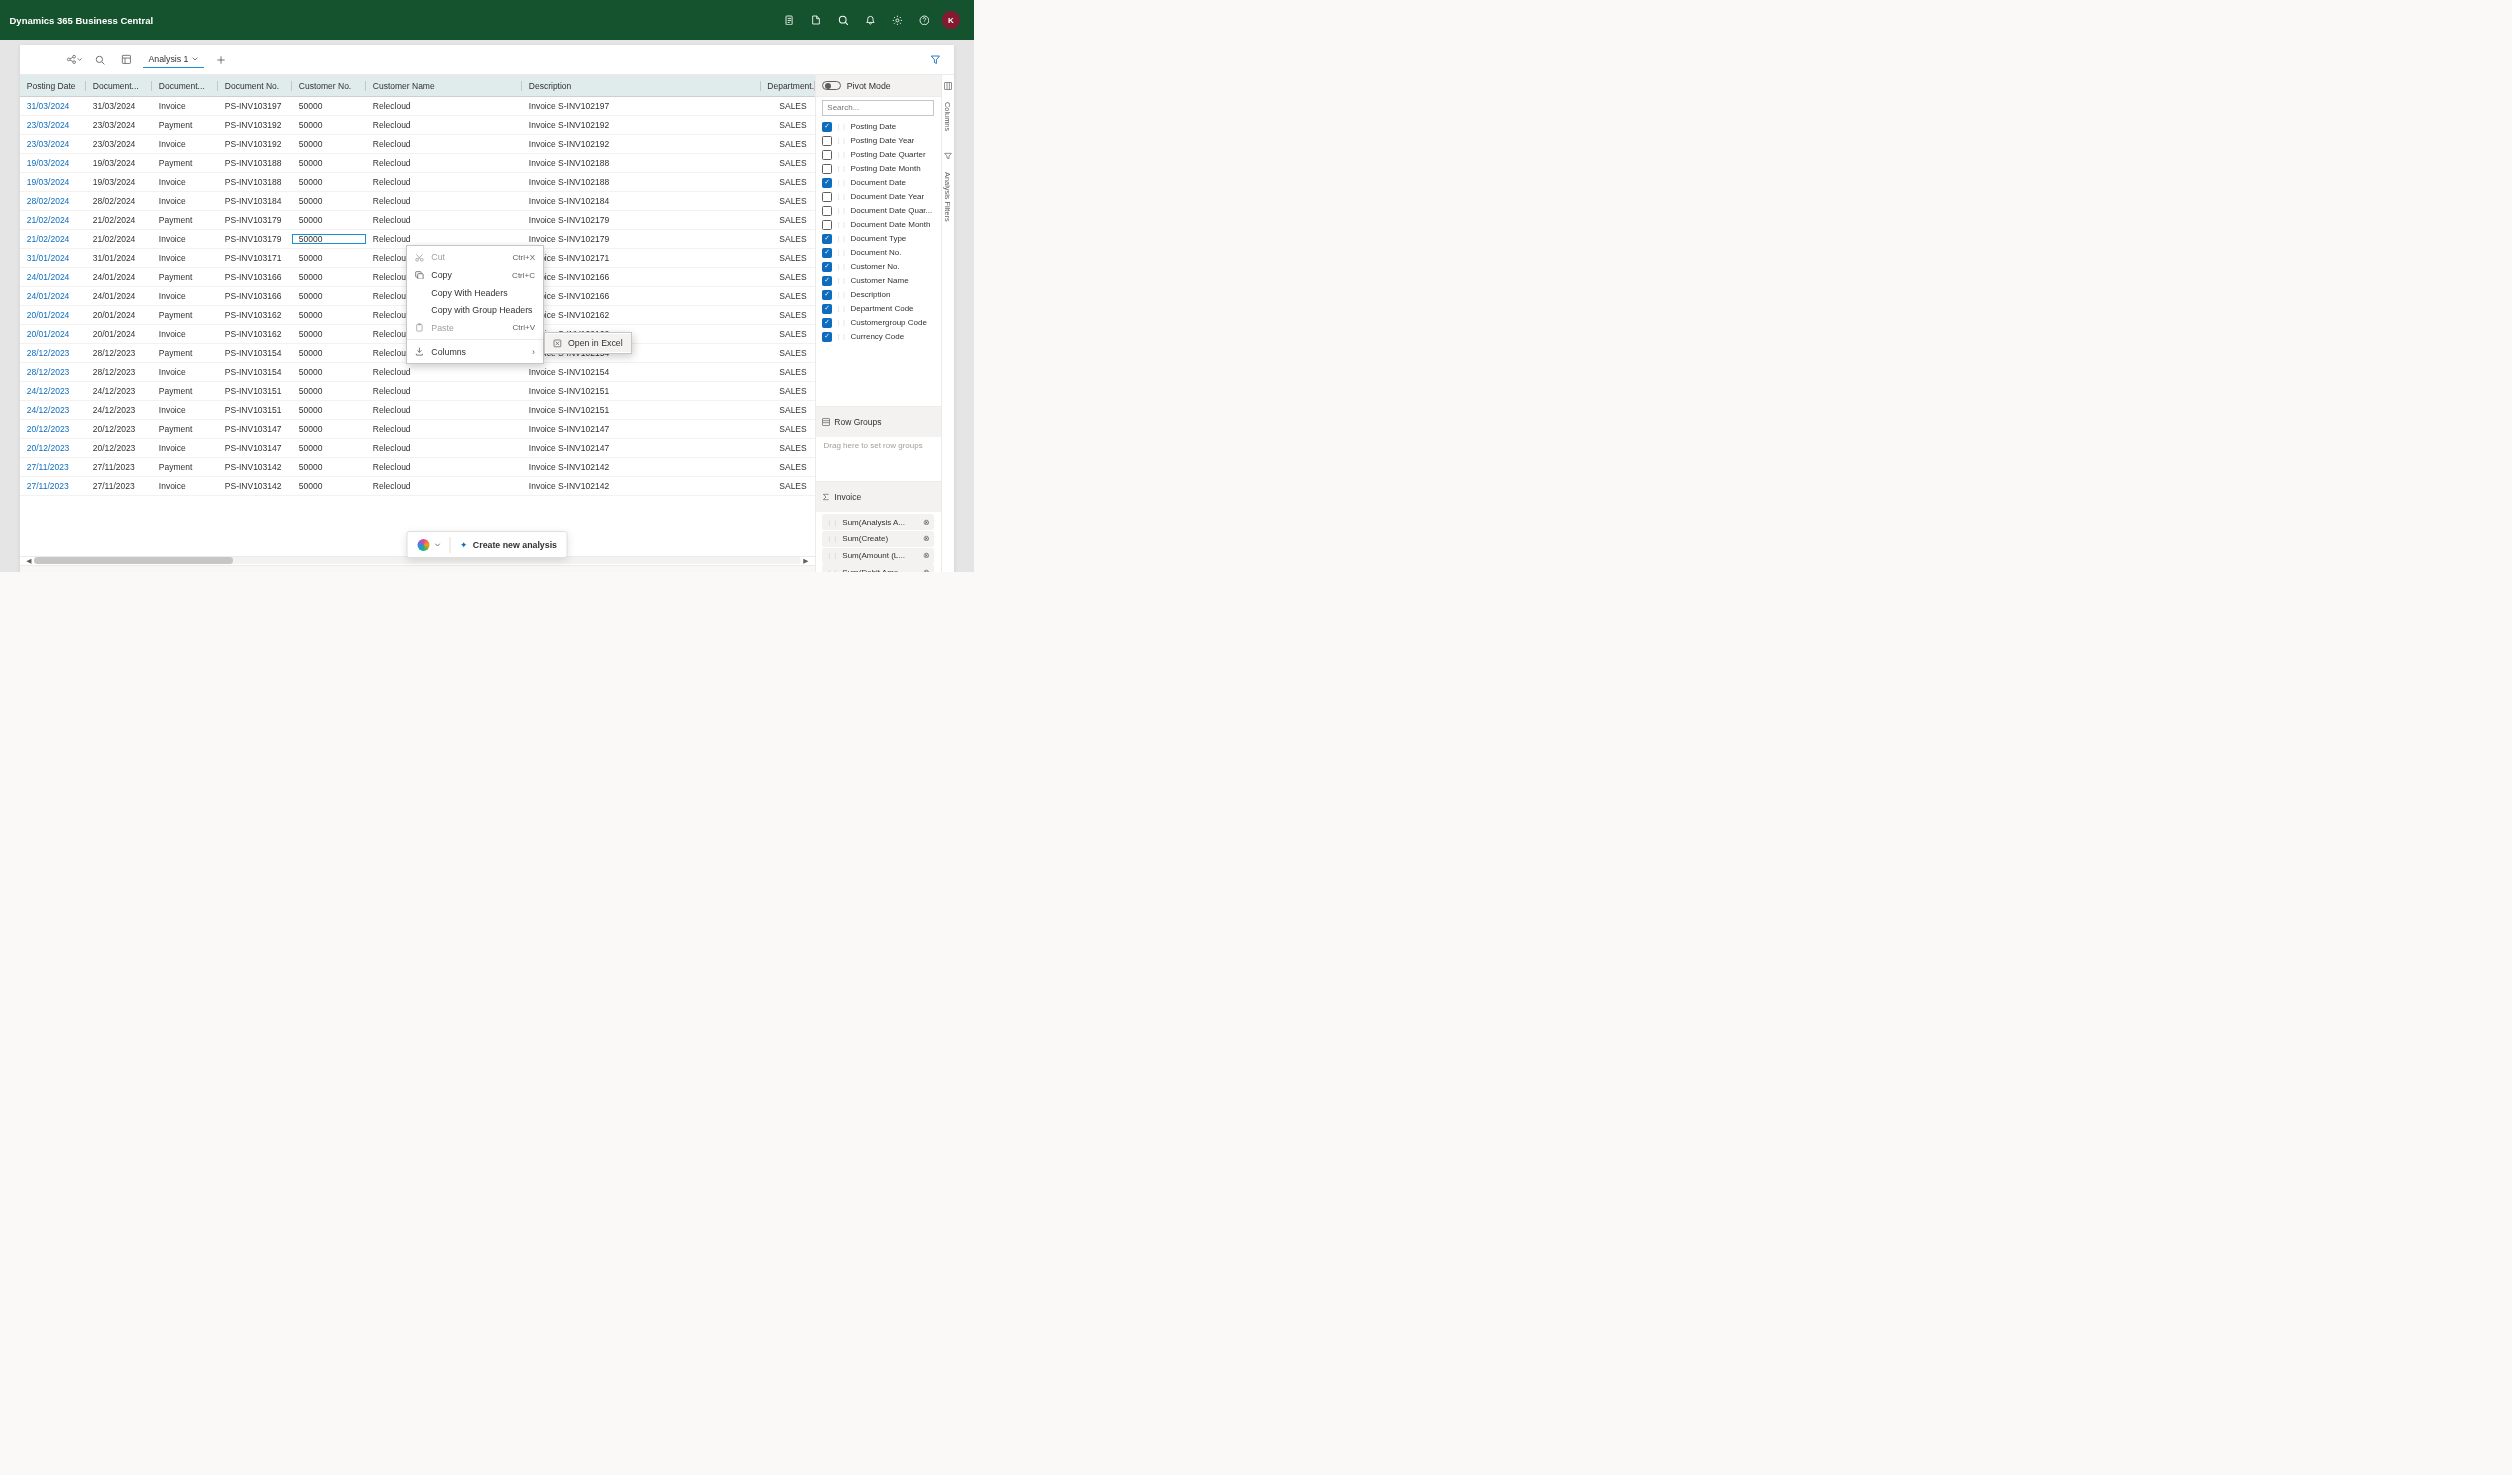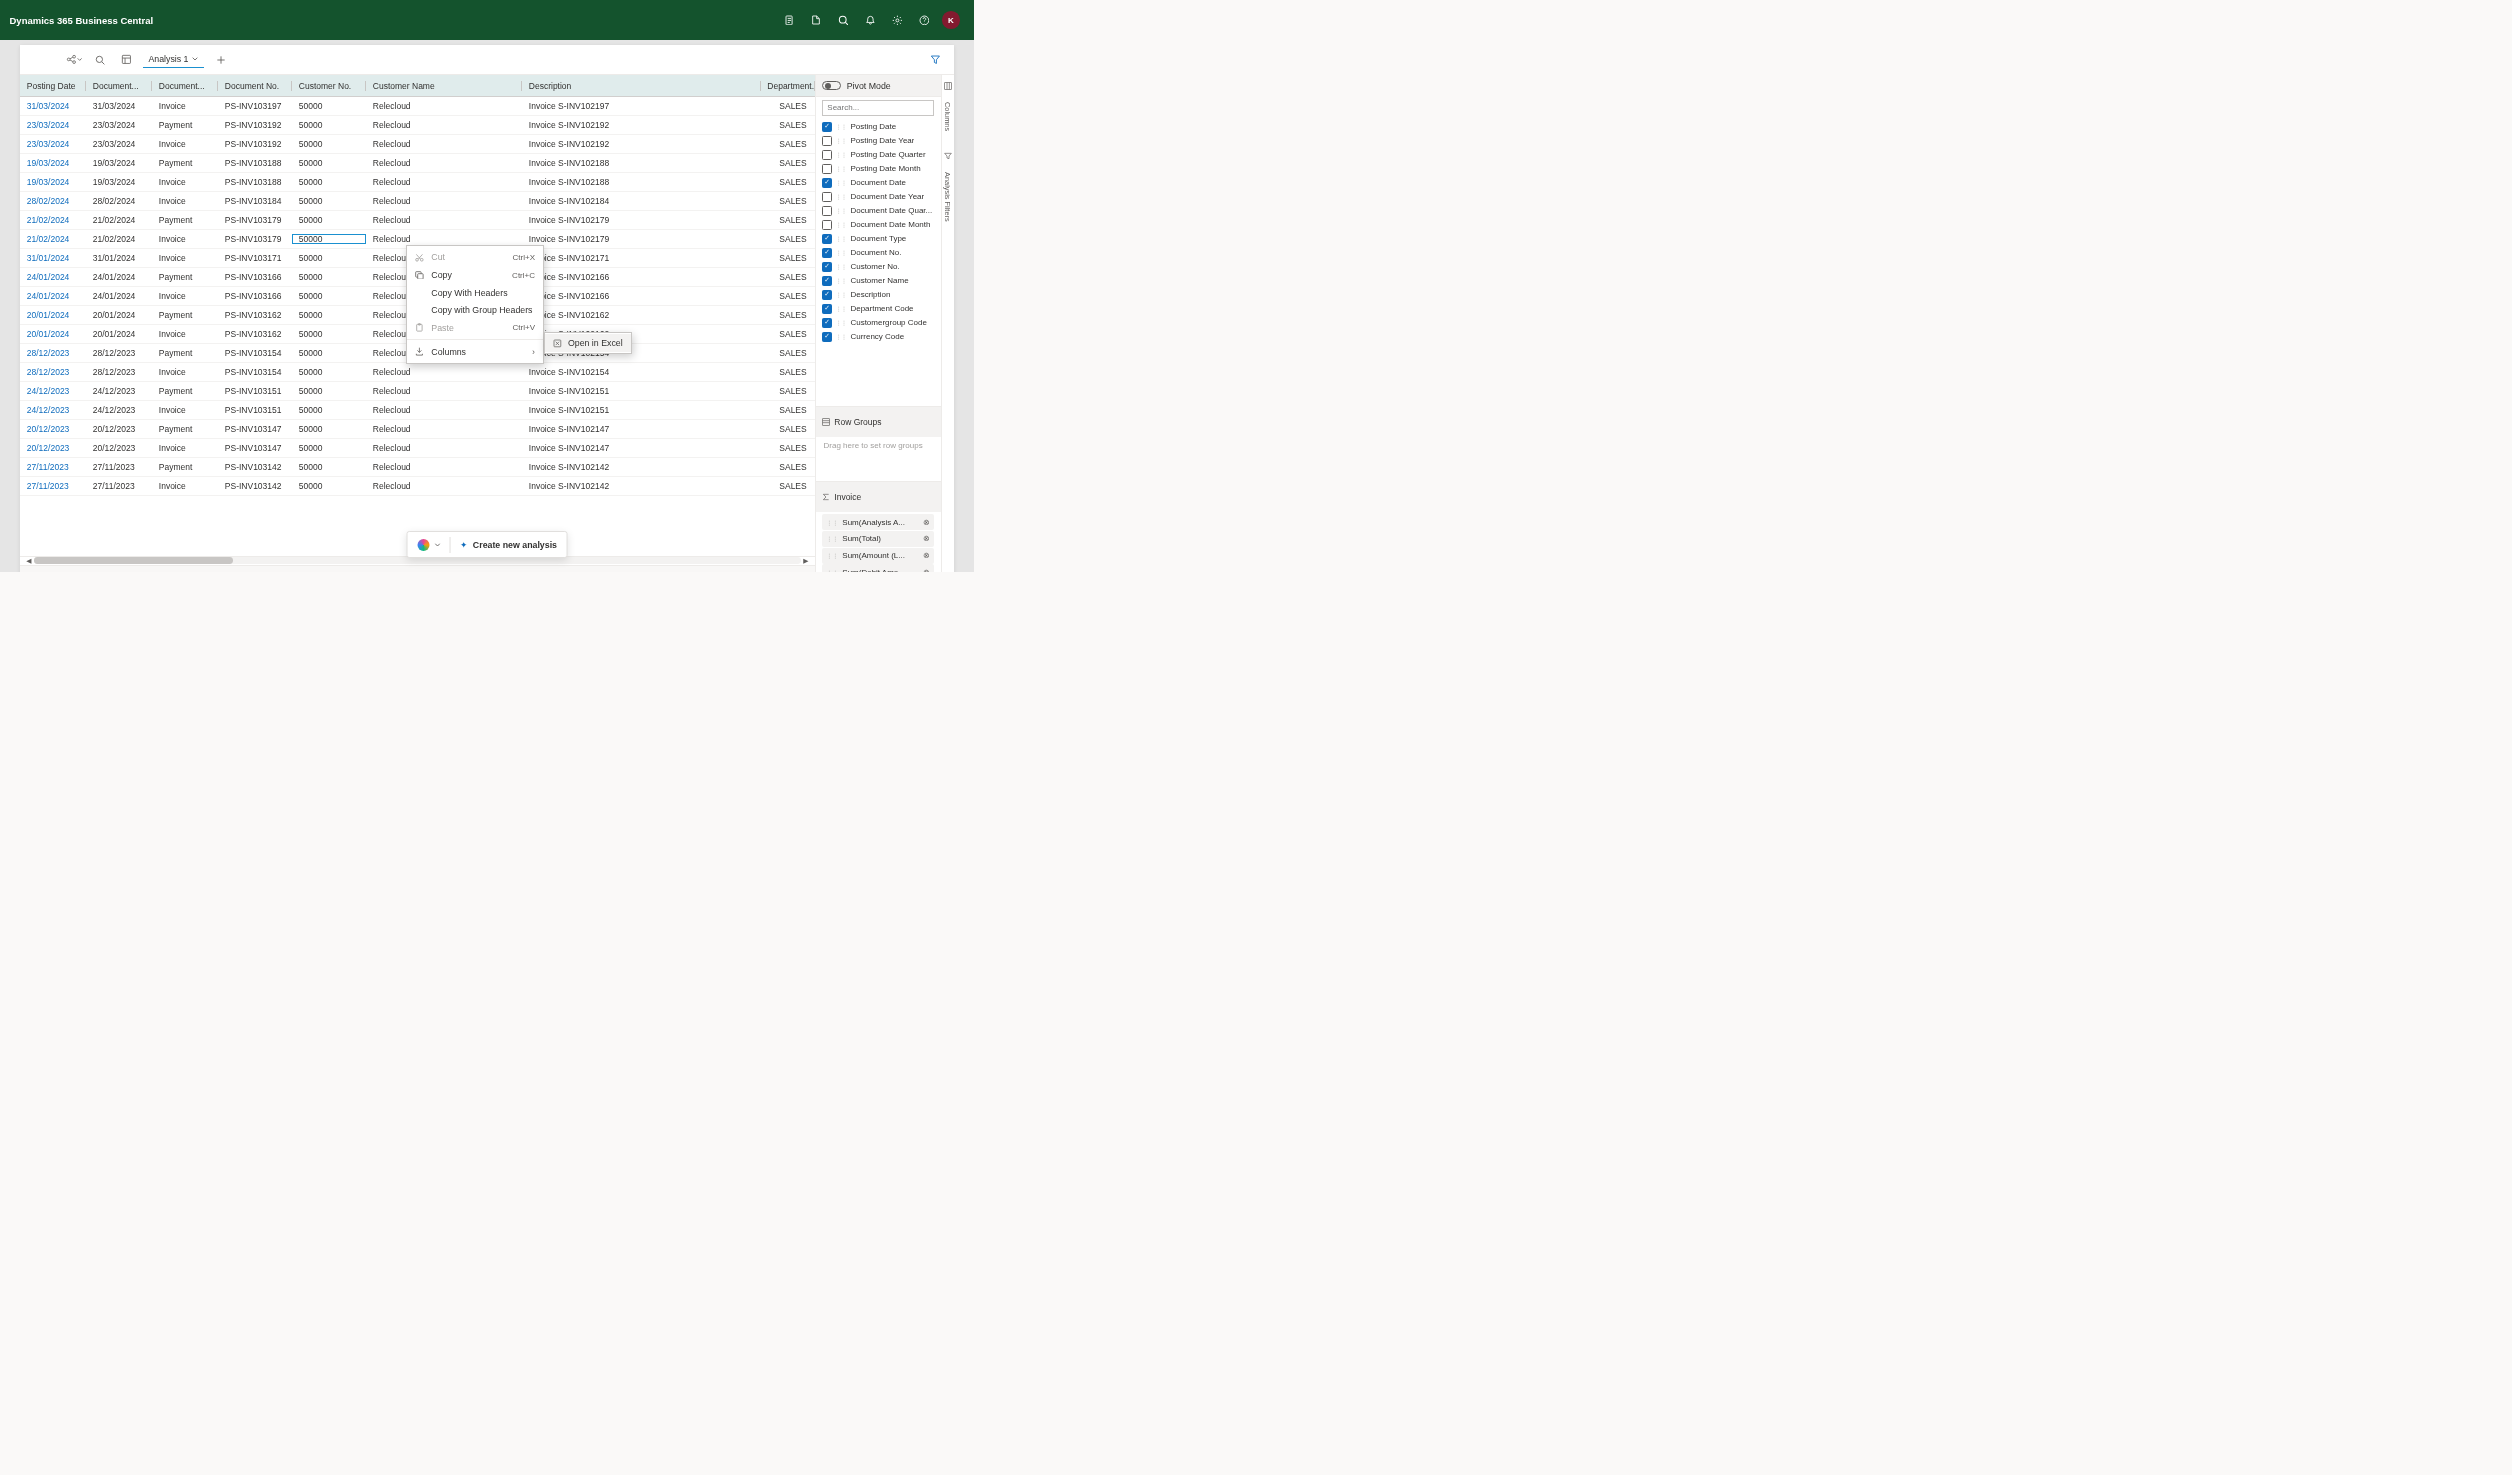--- a/index.html
+++ b/index.html
@@ -692,21 +692,21 @@
         <span>Invoice</span>
       </div>
       <div class="values-list" id="values">
             <div class="val-item">
               <span class="drag" style="color:#a19f9d;font-size:6px;">⋮⋮</span>
               <span>Sum(Analysis A...</span>
               <span class="x">⊗</span>
             </div>
             <div class="val-item">
               <span class="drag" style="color:#a19f9d;font-size:6px;">⋮⋮</span>
-              <span>Sum(Total)</span>
+              <span>Sum(Create)</span>
               <span class="x">⊗</span>
             </div>
             <div class="val-item">
               <span class="drag" style="color:#a19f9d;font-size:6px;">⋮⋮</span>
               <span>Sum(Amount (L...</span>
               <span class="x">⊗</span>
             </div>
             <div class="val-item">
               <span class="drag" style="color:#a19f9d;font-size:6px;">⋮⋮</span>
               <span>Sum(Debit Amo...</span>

